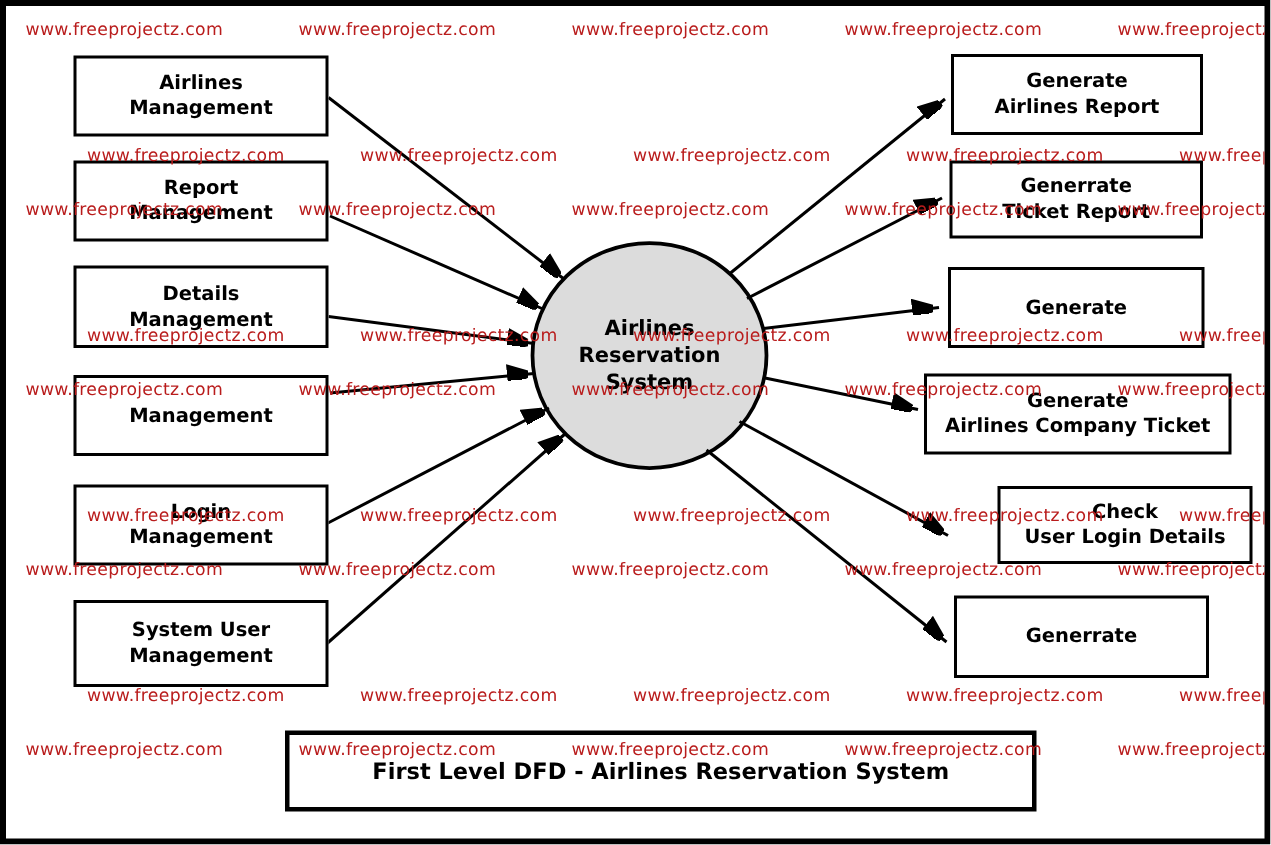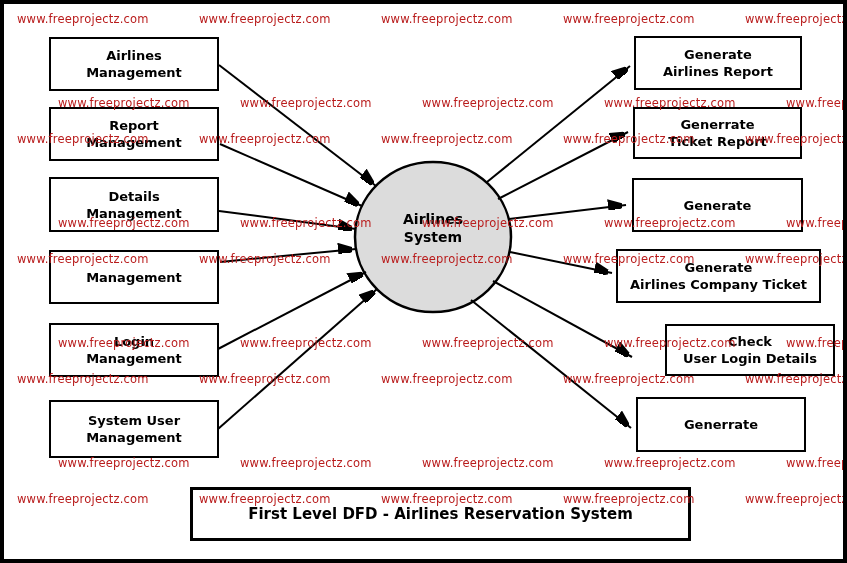--- a/index.html
+++ b/index.html
@@ -115,20 +115,21 @@
     <line x1="483" y1="178" x2="626" y2="62" stroke="#000" stroke-width="2" marker-end="url(#arrow)"></line>
     <line x1="494" y1="195" x2="624" y2="128" stroke="#000" stroke-width="2" marker-end="url(#arrow)"></line>
     <line x1="505" y1="215" x2="622" y2="201" stroke="#000" stroke-width="2" marker-end="url(#arrow)"></line>
     <line x1="506" y1="248" x2="608" y2="269" stroke="#000" stroke-width="2" marker-end="url(#arrow)"></line>
     <line x1="489" y1="277" x2="628" y2="353" stroke="#000" stroke-width="2" marker-end="url(#arrow)"></line>
     <line x1="467" y1="296" x2="627" y2="424" stroke="#000" stroke-width="2" marker-end="url(#arrow)"></line>
   </svg>
 
   <div id="process-label">
     <div class="line">Airlines</div>
+    <div class="line">Reservation</div>
     <div class="line">System</div>
   </div>
 
   <div class="entity" style="left:45px; top:33px; width:170px; height:54px;">
     <div class="line">Airlines</div>
     <div class="line">Management</div>
   </div>
   <div class="entity" style="left:45px; top:103px; width:170px; height:54px;">
     <div class="line">Report</div>
     <div class="line">Management</div>

